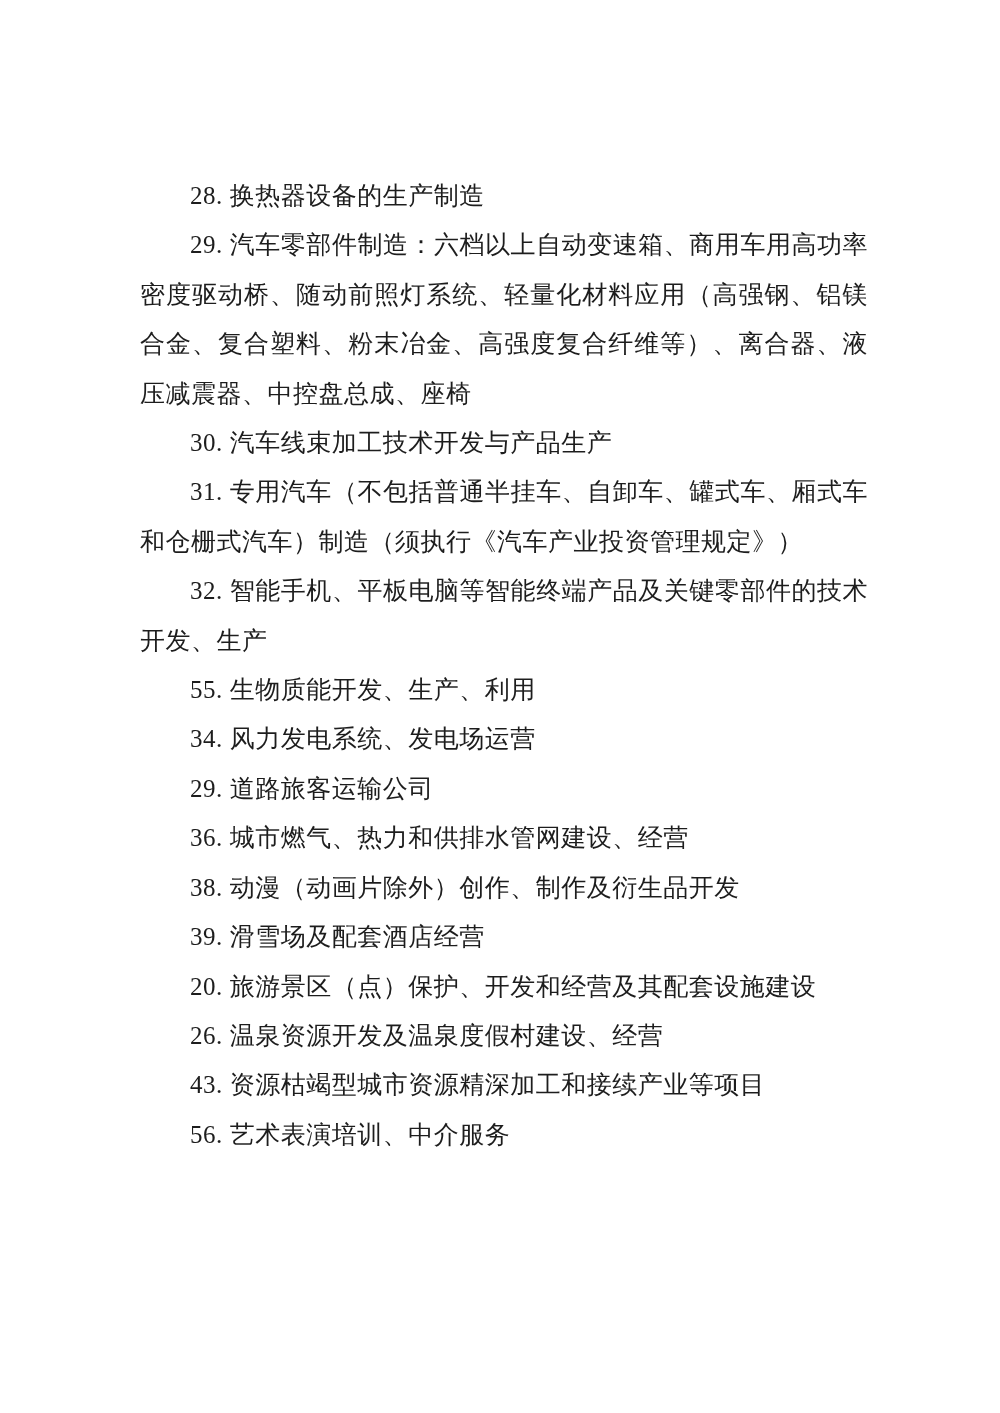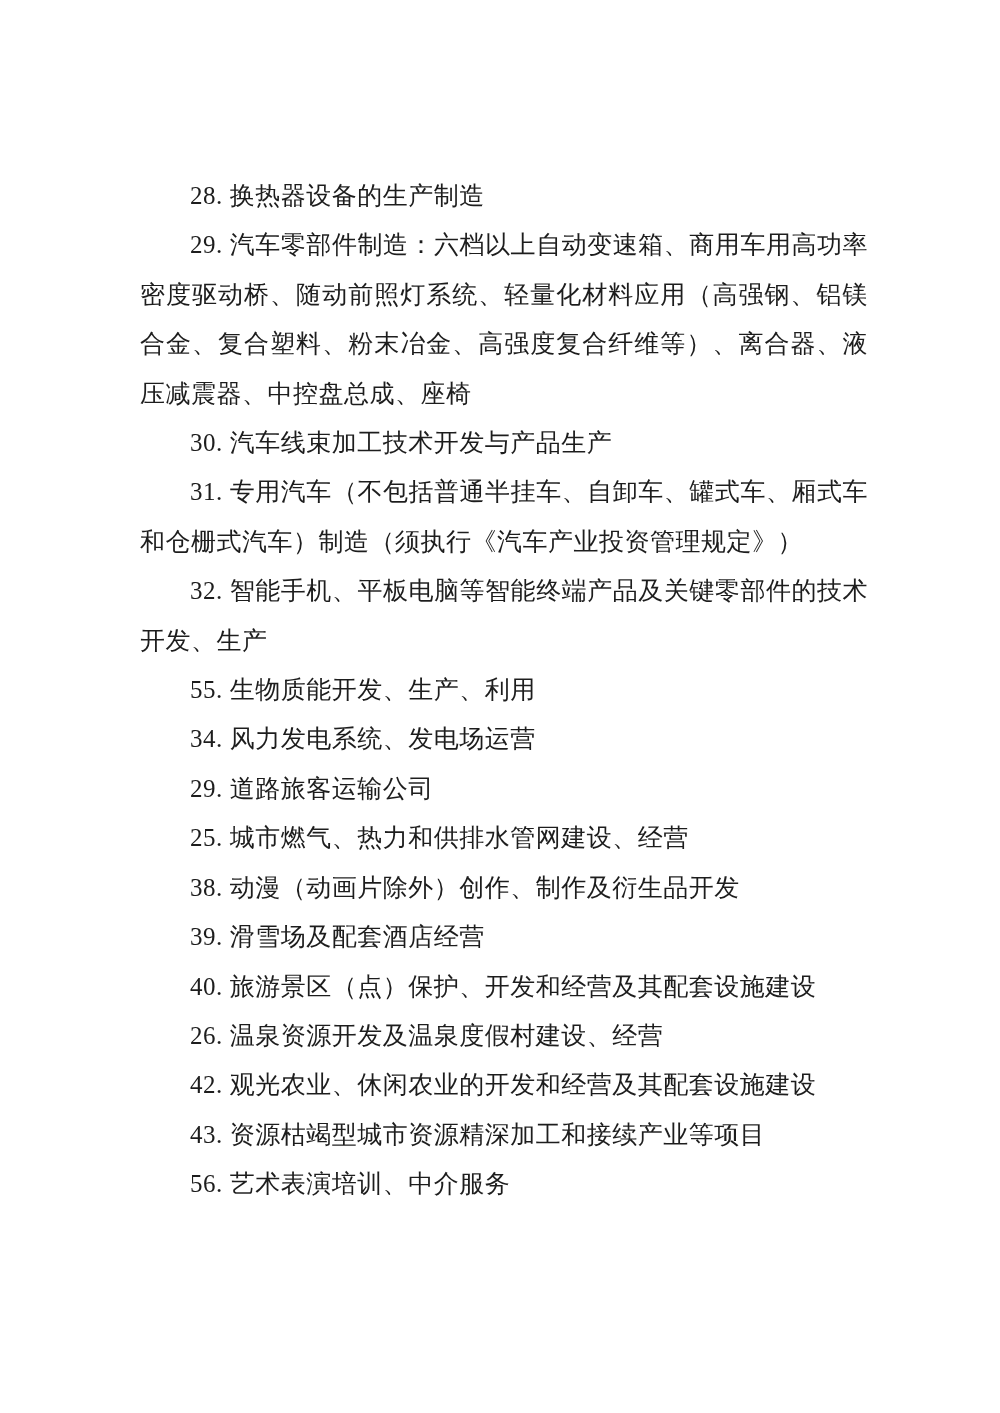--- a/index.html
+++ b/index.html
@@ -46,22 +46,21 @@
 <div class="page">
   <div class="doc-content" id="list-container">
       <p class="list-item"><span class="item-number">28.</span><span>换热器设备的生产制造</span></p>
       <p class="list-item"><span class="item-number">29.</span><span>汽车零部件制造：六档以上自动变速箱、商用车用高功率密度驱动桥、随动前照灯系统、轻量化材料应用（高强钢、铝镁合金、复合塑料、粉末冶金、高强度复合纤维等）、离合器、液压减震器、中控盘总成、座椅</span></p>
       <p class="list-item"><span class="item-number">30.</span><span>汽车线束加工技术开发与产品生产</span></p>
       <p class="list-item"><span class="item-number">31.</span><span>专用汽车（不包括普通半挂车、自卸车、罐式车、厢式车和仓栅式汽车）制造（须执行《汽车产业投资管理规定》）</span></p>
       <p class="list-item"><span class="item-number">32.</span><span>智能手机、平板电脑等智能终端产品及关键零部件的技术开发、生产</span></p>
       <p class="list-item"><span class="item-number">55.</span><span>生物质能开发、生产、利用</span></p>
       <p class="list-item"><span class="item-number">34.</span><span>风力发电系统、发电场运营</span></p>
       <p class="list-item"><span class="item-number">29.</span><span>道路旅客运输公司</span></p>
-      <p class="list-item"><span class="item-number">25.</span><span>城市燃气、热力和供排水管网建设、经营</span></p>
+      <p class="list-item"><span class="item-number">36.</span><span>城市燃气、热力和供排水管网建设、经营</span></p>
       <p class="list-item"><span class="item-number">38.</span><span>动漫（动画片除外）创作、制作及衍生品开发</span></p>
       <p class="list-item"><span class="item-number">39.</span><span>滑雪场及配套酒店经营</span></p>
-      <p class="list-item"><span class="item-number">40.</span><span>旅游景区（点）保护、开发和经营及其配套设施建设</span></p>
+      <p class="list-item"><span class="item-number">20.</span><span>旅游景区（点）保护、开发和经营及其配套设施建设</span></p>
       <p class="list-item"><span class="item-number">26.</span><span>温泉资源开发及温泉度假村建设、经营</span></p>
-      <p class="list-item"><span class="item-number">42.</span><span>观光农业、休闲农业的开发和经营及其配套设施建设</span></p>
       <p class="list-item"><span class="item-number">43.</span><span>资源枯竭型城市资源精深加工和接续产业等项目</span></p>
       <p class="list-item"><span class="item-number">56.</span><span>艺术表演培训、中介服务</span></p>
     </div>
 </div>
 
 </body></html>

